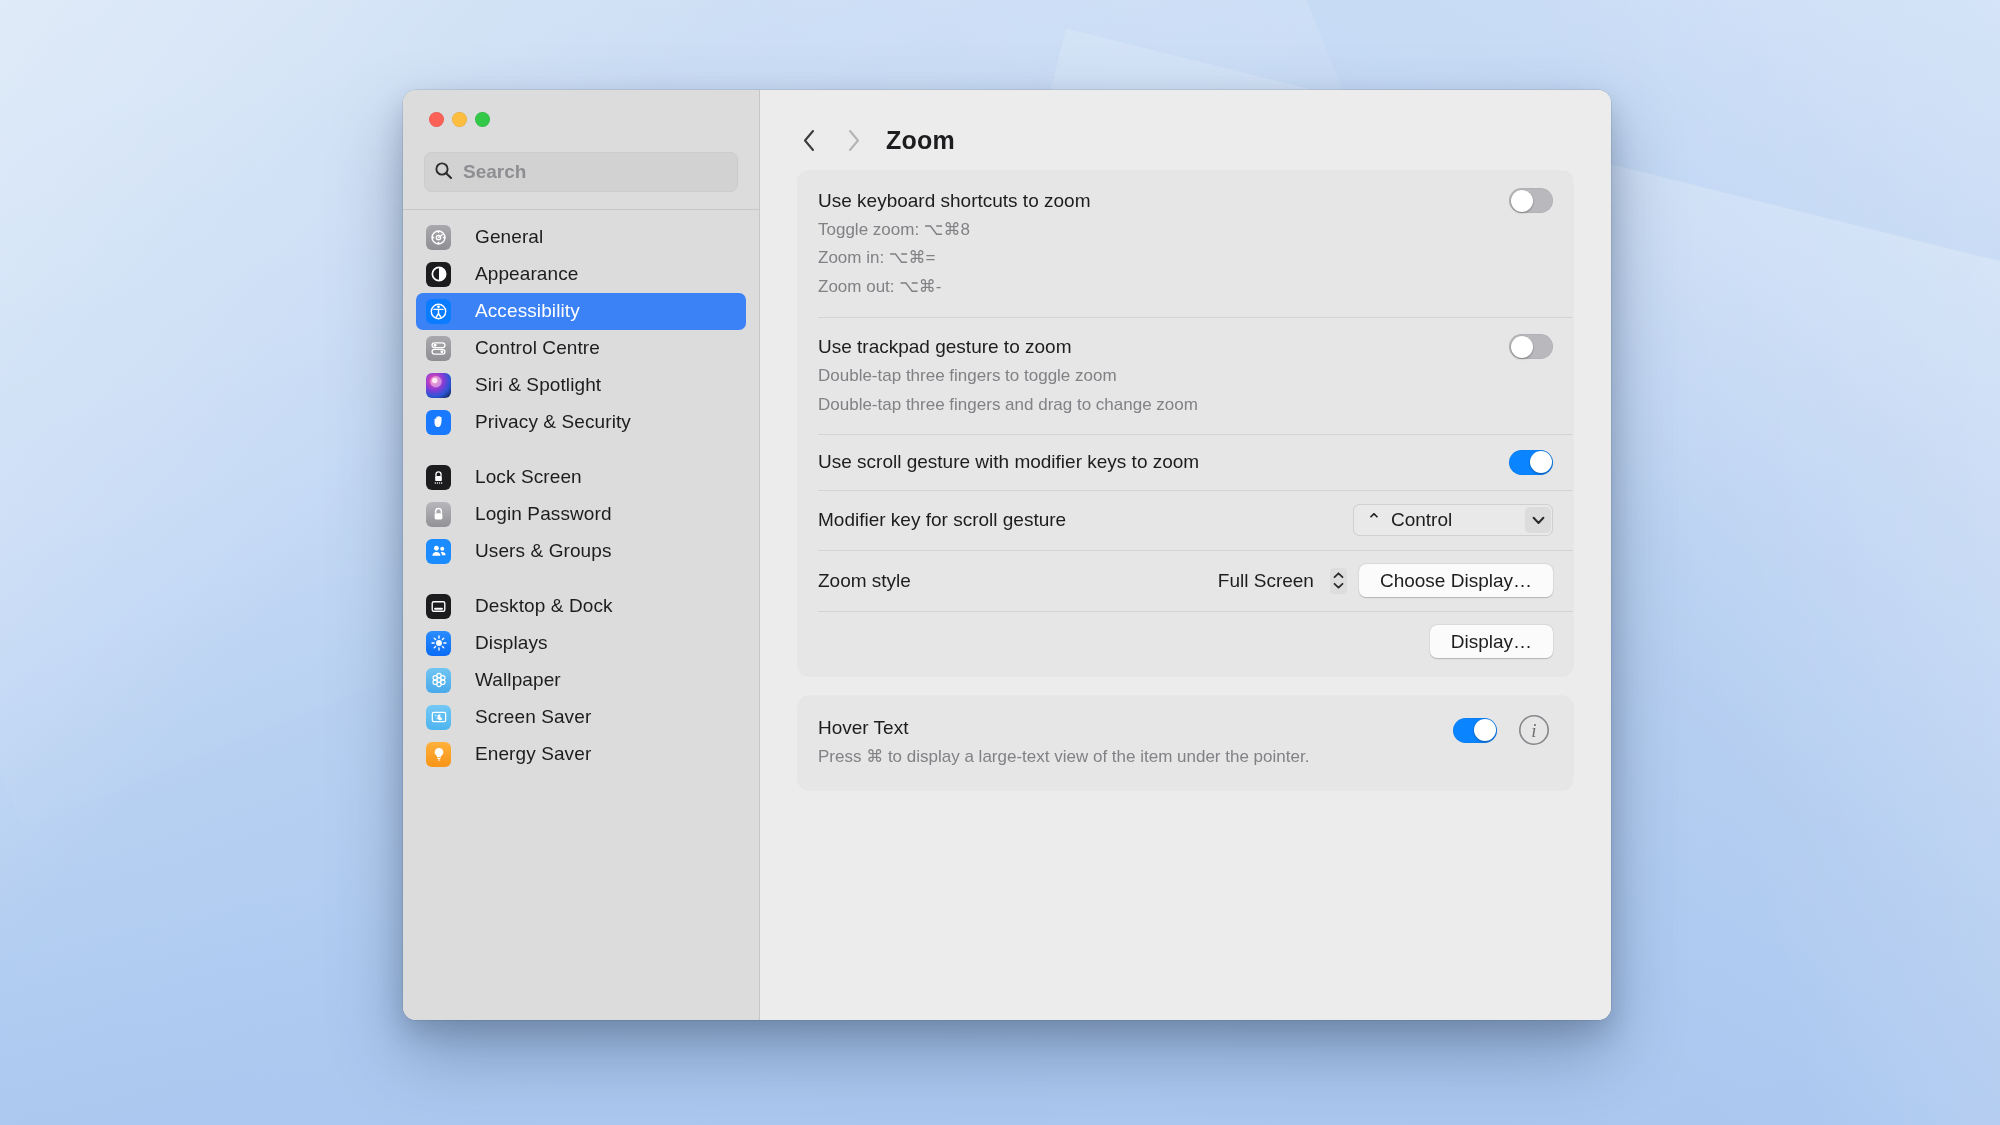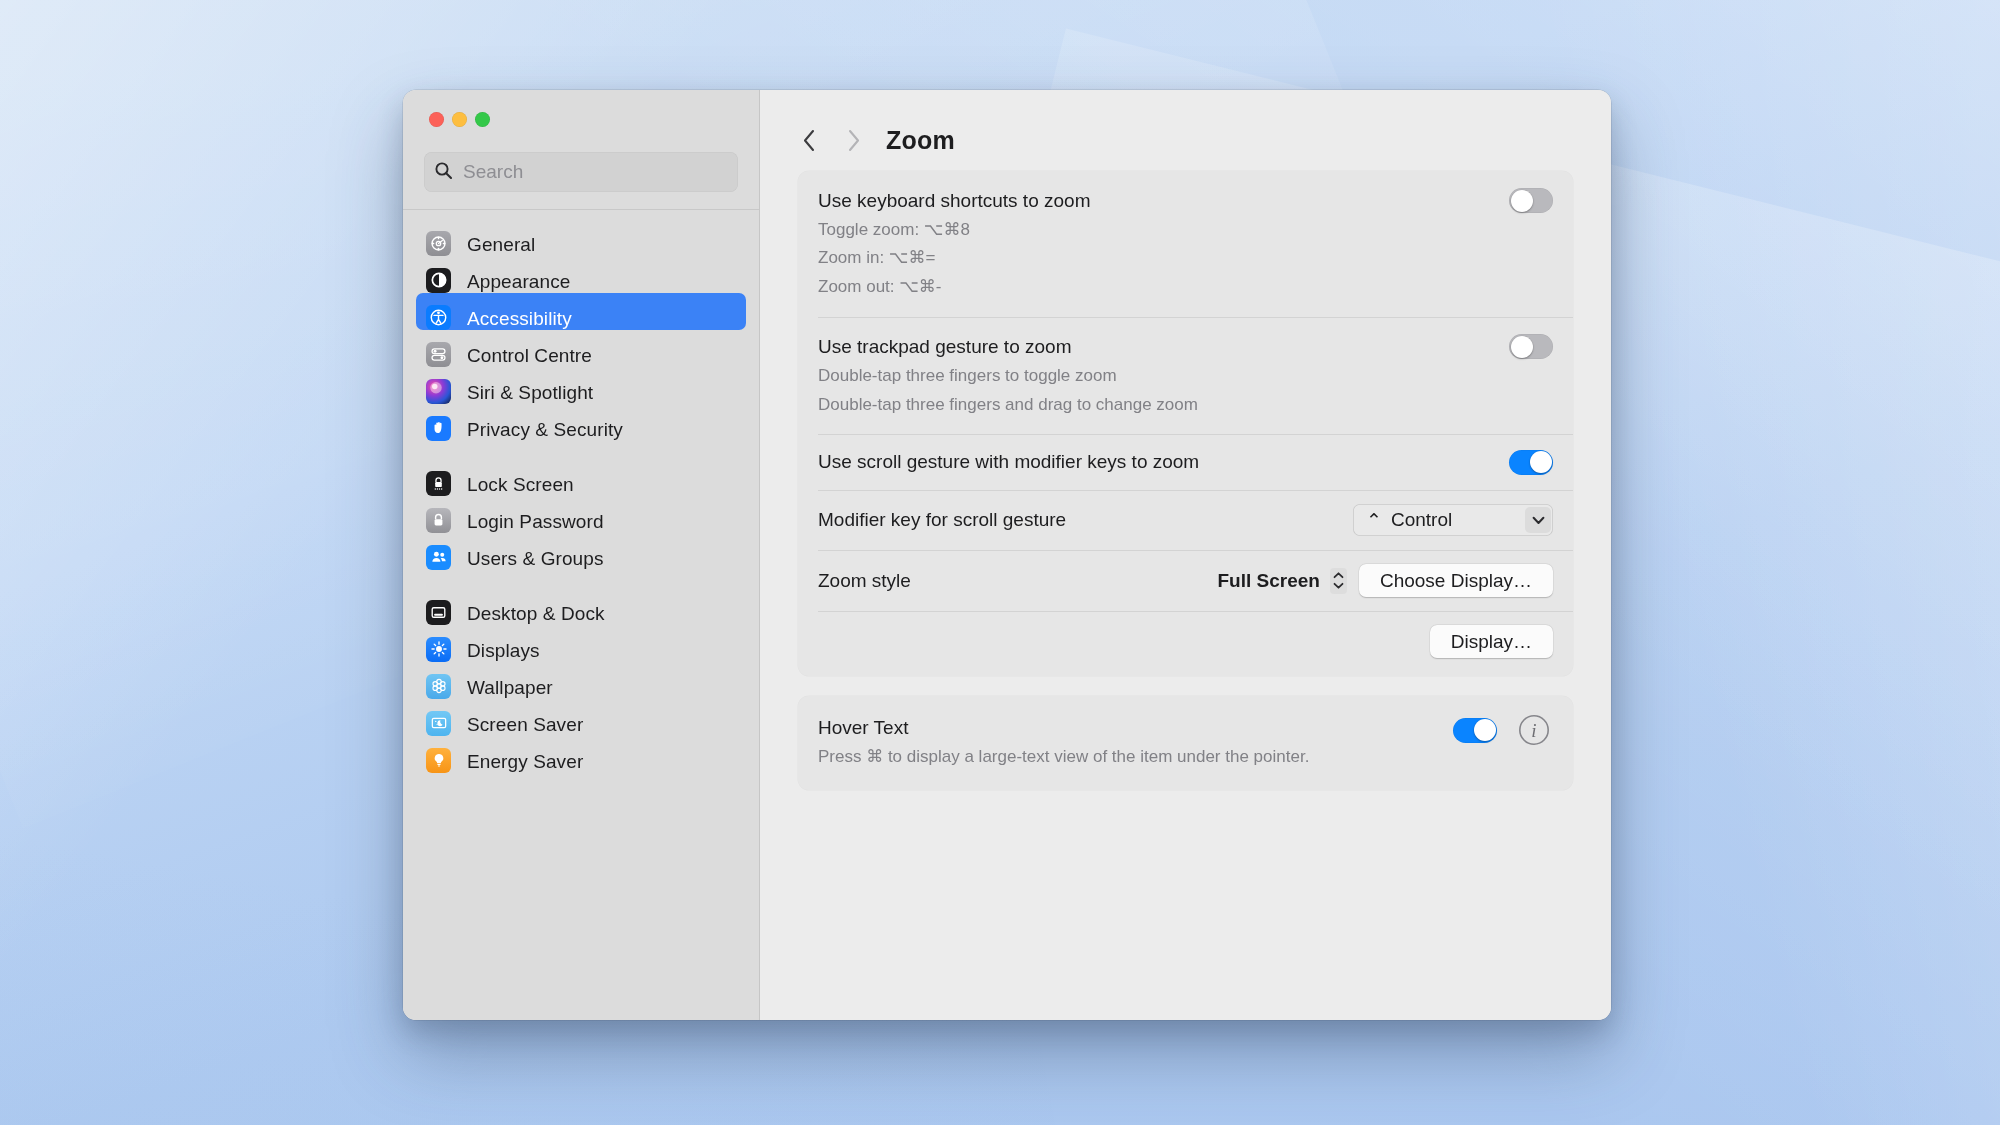--- a/index.html
+++ b/index.html
@@ -109,41 +109,42 @@
   .search-box svg { flex: none; }
   .search-input {
     border: none;
     outline: none;
     background: transparent;
     font-family: "Liberation Sans", sans-serif;
     font-size: 19px;
     color: #1d1d1f;
     width: 100%;
     padding: 0;
+    font-weight: bold;
   }
   .search-input::placeholder { color: #8e8e93; }
 
   .sidebar-divider {
     height: 0.5px;
     background: #c8c8c8;
     margin: 0;
   }
 
   .nav-scroll {
     flex: 1;
     overflow: hidden;
     padding: 9px 13px 0 13px;
   }
   .nav-group { margin-bottom: 18px; }
   .nav-group:last-child { margin-bottom: 0; }
 
   .nav-item {
     display: flex;
-    align-items: flex-end;
-    gap: 16px;
+    align-items: center;
+    gap: 24px;
     height: 37px;
     padding: 0 10px;
     border-radius: 7px;
     cursor: default;
   }
   .nav-item.selected { background: #3b82f6; }
   .nav-item.selected .nav-label { color: #ffffff; }
   .nav-label {
     font-size: 19px;
     color: #1d1d1f;
@@ -300,26 +301,25 @@
     border-radius: 5px;
     background: #dcdcdc;
     display: flex; align-items: center; justify-content: center;
     flex: none;
   }
 
   
   .inline-popup {
     display: inline-flex;
     align-items: center;
-    gap: 10px;
+    gap: 16px;
     font-size: 19px;
     color: #1d1d1f;
     cursor: default;
     white-space: nowrap;
-    font-weight: bold;
   }
   .updown {
     width: 17px; height: 26px;
     border-radius: 4px;
     background: #dddddd;
     display: flex; flex-direction: column;
     align-items: center; justify-content: center;
     gap: 3px;
     flex: none;
   }

